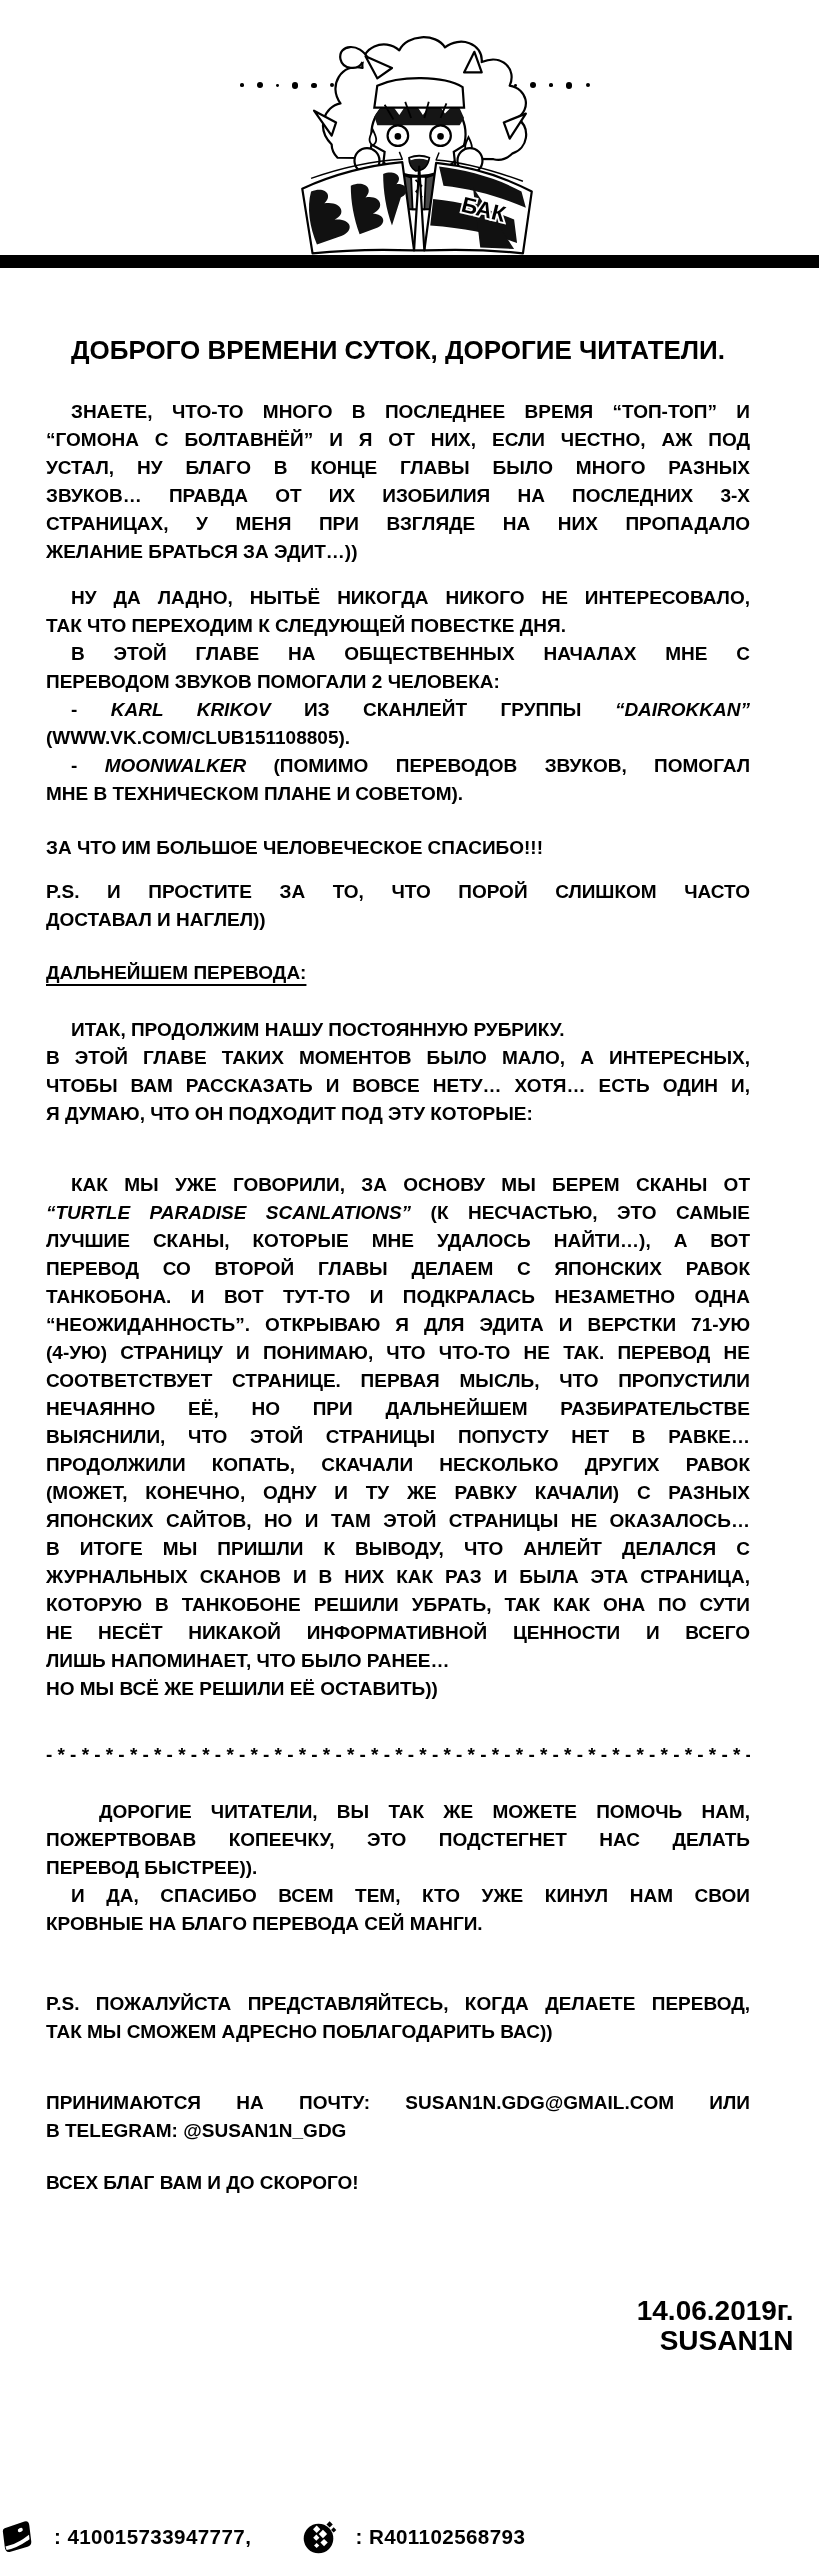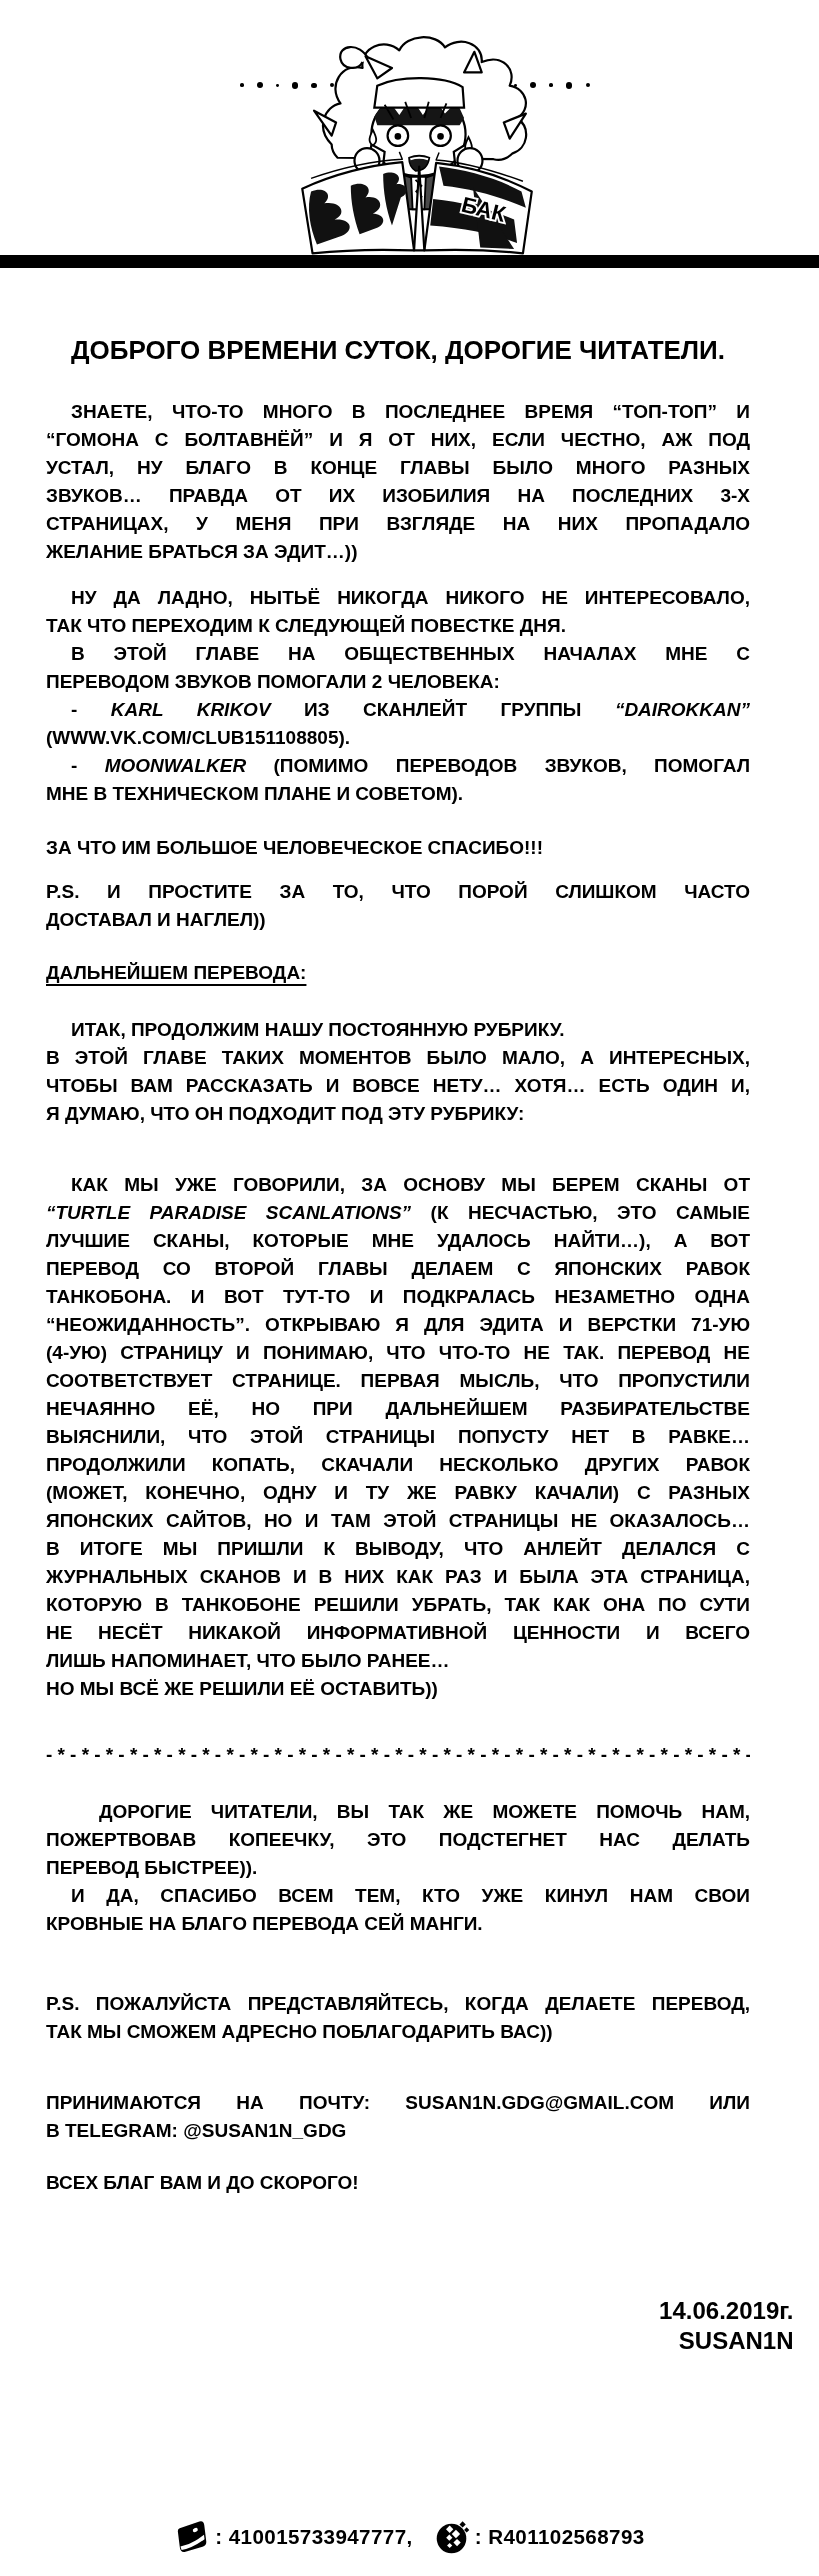--- a/index.html
+++ b/index.html
@@ -26,26 +26,26 @@
   .ln.j { text-align:justify; text-align-last:justify; }
   .ln.ind1 { text-indent:25px; }
   .ln.ind2 { text-indent:53px; }
   .em { font-style:italic; }
   .it { font-style:italic; }
   .heading-line { height:35px; }
   .heading { text-decoration:underline; text-decoration-thickness:2.2px; text-underline-offset:5.2px; }
   .separator { height:28px; white-space:nowrap; overflow:hidden; letter-spacing:5.2px; font-size:19px; }
 
   
-  .signature { position:absolute; right:26.5px; top:2296px; text-align:right; font-size:24px; font-weight:700; line-height:30px; }
+  .signature { position:absolute; right:26.5px; top:2296px; text-align:right; font-size:28px; font-weight:700; line-height:30px; }
 
   
   .footer {
     position:absolute; left:0; top:2514px; width:820px; height:46px;
-    display:flex; justify-content:center; align-items:center; gap:5px;
+    display:flex; justify-content:flex-start; align-items:center; gap:19px;
     font-size:20.6px; font-weight:700; letter-spacing:0.4px;
   }
   .footer .gap2 { width:13.2px; }
   .pay-icon { display:block; }
 </style>
 </head>
 <body>
 
 <div class="page">
 
@@ -159,21 +159,21 @@
         </div>
         <div style="margin-top: 16px;">
           <div class="ln j"><span>P.S. И ПРОСТИТЕ ЗА ТО, ЧТО ПОРОЙ СЛИШКОМ ЧАСТО</span></div>
           <div class="ln"><span>ДОСТАВАЛ И НАГЛЕЛ))</span></div>
         </div>
         <div class="ln heading-line" style="margin-top: 25px;"><span class="heading">ДАЛЬНЕЙШЕМ ПЕРЕВОДА:</span></div>
         <div style="margin-top: 22px;">
           <div class="ln ind1"><span>ИТАК, ПРОДОЛЖИМ НАШУ ПОСТОЯННУЮ РУБРИКУ.</span></div>
           <div class="ln j"><span>В ЭТОЙ ГЛАВЕ ТАКИХ МОМЕНТОВ БЫЛО МАЛО, А ИНТЕРЕСНЫХ,</span></div>
           <div class="ln j"><span>ЧТОБЫ ВАМ РАССКАЗАТЬ И ВОВСЕ НЕТУ… ХОТЯ… ЕСТЬ ОДИН И,</span></div>
-          <div class="ln"><span>Я ДУМАЮ, ЧТО ОН ПОДХОДИТ ПОД ЭТУ РУБРИКУ:</span></div>
+          <div class="ln"><span>Я ДУМАЮ, ЧТО ОН ПОДХОДИТ ПОД ЭТУ КОТОРЫЕ:</span></div>
         </div>
         <div style="margin-top: 43px;">
           <div class="ln j ind1"><span>КАК МЫ УЖЕ ГОВОРИЛИ, ЗА ОСНОВУ МЫ БЕРЕМ СКАНЫ ОТ</span></div>
           <div class="ln j"><span class="it">“TURTLE PARADISE SCANLATIONS”</span><span> (К НЕСЧАСТЬЮ, ЭТО САМЫЕ</span></div>
           <div class="ln j"><span>ЛУЧШИЕ СКАНЫ, КОТОРЫЕ МНЕ УДАЛОСЬ НАЙТИ…), А ВОТ</span></div>
           <div class="ln j"><span>ПЕРЕВОД СО ВТОРОЙ ГЛАВЫ ДЕЛАЕМ С ЯПОНСКИХ РАВОК</span></div>
           <div class="ln j"><span>ТАНКОБОНА. И ВОТ ТУТ-ТО И ПОДКРАЛАСЬ НЕЗАМЕТНО ОДНА</span></div>
           <div class="ln j"><span>“НЕОЖИДАННОСТЬ”. ОТКРЫВАЮ Я ДЛЯ ЭДИТА И ВЕРСТКИ 71-УЮ</span></div>
           <div class="ln j"><span>(4-УЮ) СТРАНИЦУ И ПОНИМАЮ, ЧТО ЧТО-ТО НЕ ТАК. ПЕРЕВОД НЕ</span></div>
           <div class="ln j"><span>СООТВЕТСТВУЕТ СТРАНИЦЕ. ПЕРВАЯ МЫСЛЬ, ЧТО ПРОПУСТИЛИ</span></div>

